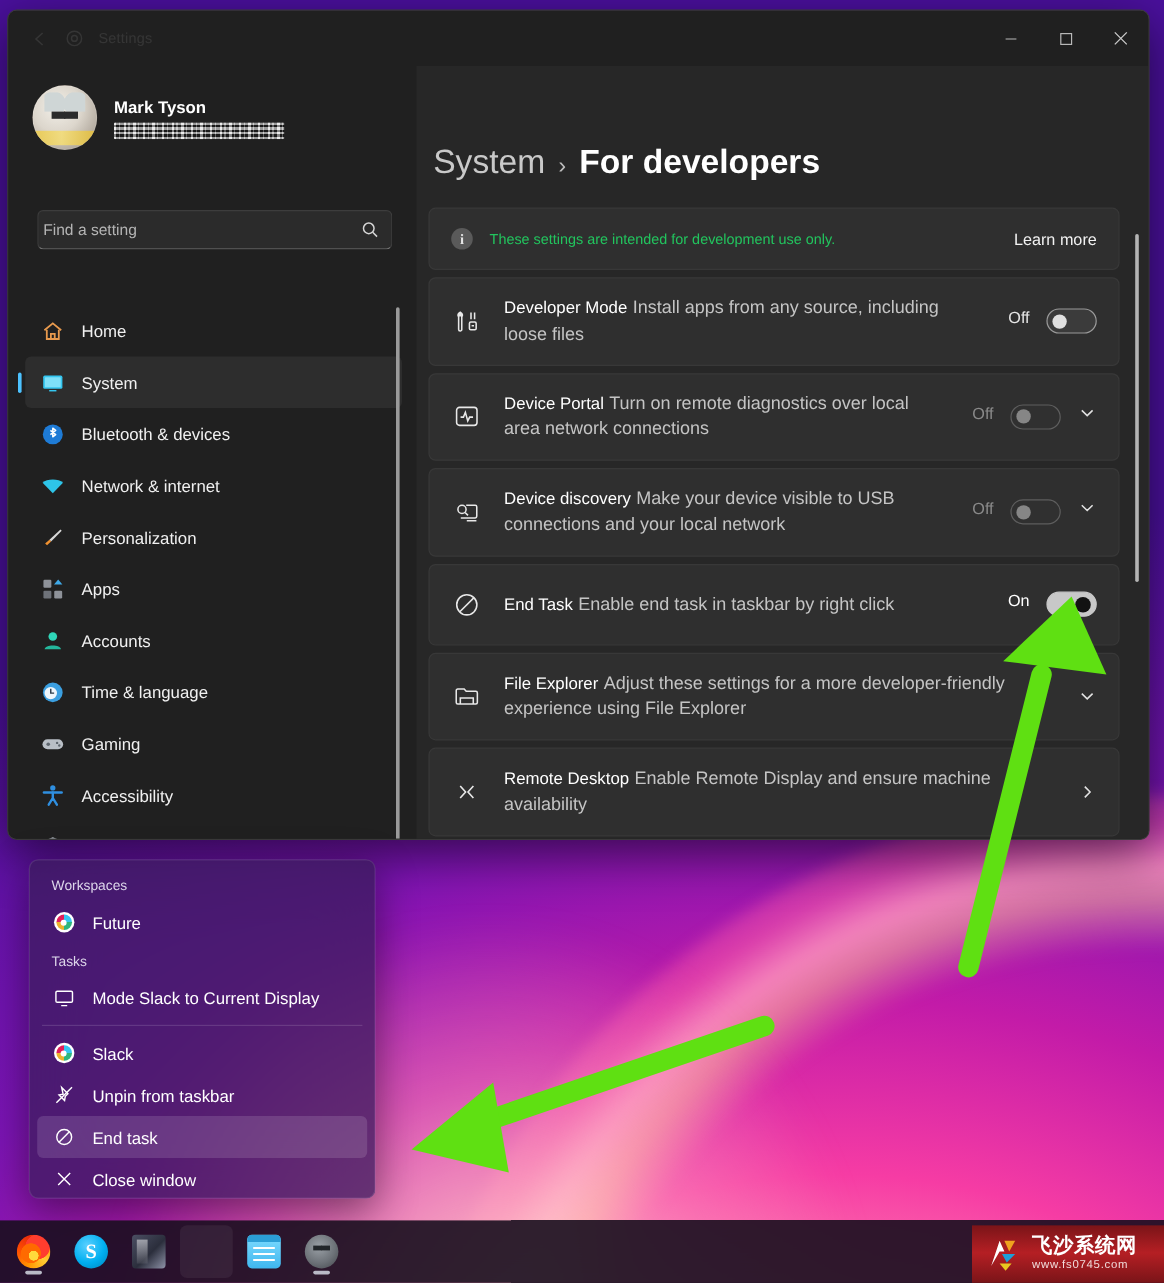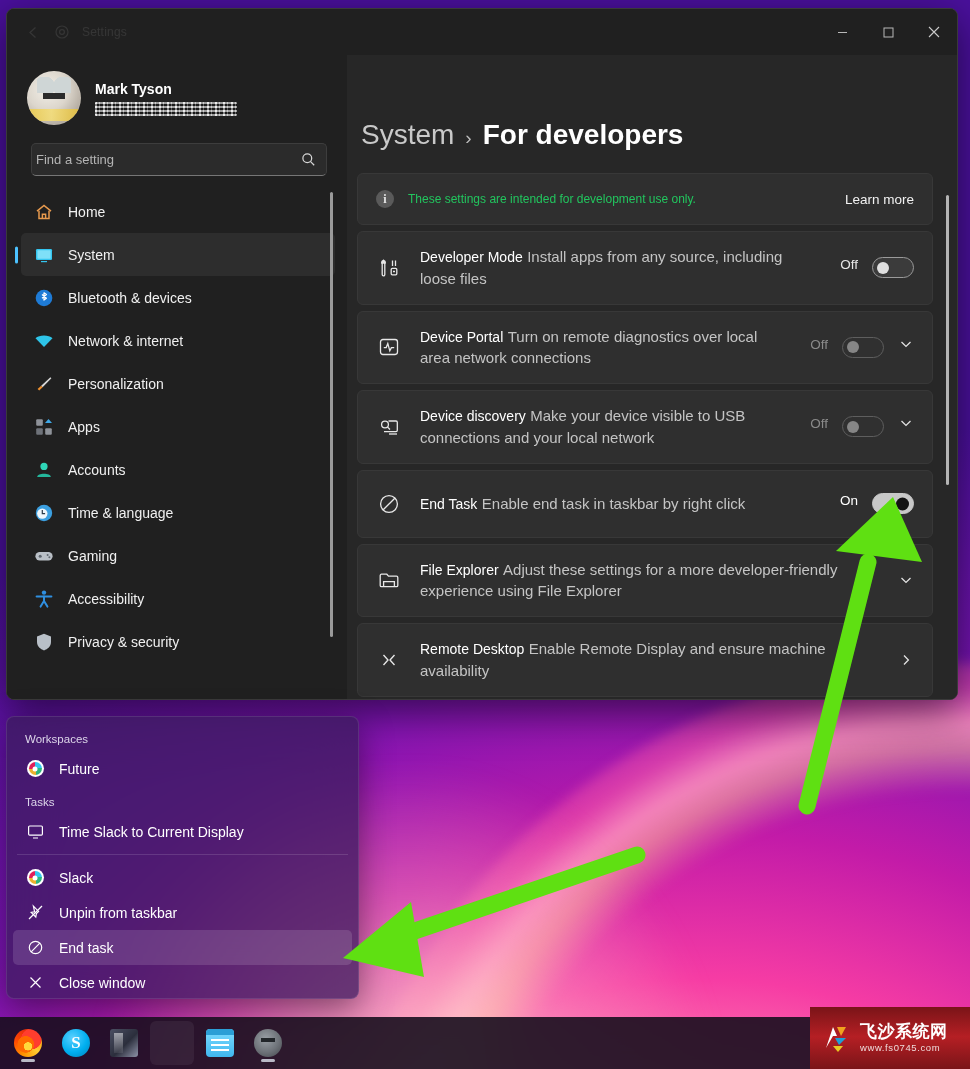--- a/index.html
+++ b/index.html
@@ -101,20 +101,21 @@
   .body-row { flex: 1; display: flex; min-height: 0; }
 
   
   .sidebar {
     width: 340px;
     flex: 0 0 340px;
     background: #202020;
     display: flex;
     flex-direction: column;
     position: relative;
+    gap: 32px;
   }
   .profile {
     display: flex;
     align-items: center;
     gap: 14px;
     padding: 16px 0 10px 20px;
   }
   .avatar {
     width: 54px; height: 54px;
     border-radius: 50%;
@@ -329,23 +330,23 @@
     top: 140px;
     width: 3px;
     height: 290px;
     background: #b4b4b4;
     border-radius: 2px;
   }
 
   
   .ctxmenu {
     position: absolute;
-    left: 6px;
+    left: 24px;
     top: 716px;
-    width: 353px;
+    width: 289px;
     height: 283px;
     border-radius: 8px;
     background: rgba(58,28,92,0.74);
     border: 1px solid rgba(255,255,255,0.10);
     backdrop-filter: blur(26px);
     -webkit-backdrop-filter: blur(26px);
     overflow: hidden;
     box-shadow: 0 10px 34px rgba(0,0,0,0.45);
     padding: 6px 6px 0 6px;
   }
@@ -483,21 +484,21 @@
     content: "";
     position: absolute; left: 7px; top: 9px; width: 14px; height: 4px;
     background: radial-gradient(circle at 22% 50%, #22262a 0 40%, transparent 42%),
                 radial-gradient(circle at 78% 50%, #22262a 0 40%, transparent 42%);
   }
 
   
   .watermark {
     position: absolute;
     right: 0; bottom: 0;
-    width: 160px; height: 62px;
+    width: 160px; height: 48px;
     background: linear-gradient(180deg, #7a1418 0%, #b51f24 48%, #7a1418 100%);
     display: flex;
     align-items: center;
     gap: 8px;
     padding-left: 12px;
   }
   .wm-logo { width: 30px; height: 30px; flex: 0 0 30px; }
   .wm-text { display: flex; flex-direction: column; line-height: 1; }
   .wm-cn {
     font-size: 17px;
@@ -874,21 +875,21 @@
 
     <div class="ctx-section">Tasks</div>
 
     <div class="ctx-item">
       <span class="ctx-icon">
         <svg width="17" height="17" viewBox="0 0 17 17" fill="none" stroke="#ffffff" stroke-width="1.2">
           <rect x="1.6" y="3" width="13.8" height="9.2" rx="1.1"></rect>
             <path d="M6 15 h5"></path>
         </svg>
       </span>
-      <span>Time Slack to Current Display</span>
+      <span>Mode Slack to Current Display</span>
     </div>
 
     <div class="ctx-sep"></div>
 
     <div class="ctx-item">
       <span class="ctx-icon">
           <span class="slack-dot"></span>
         </span>
       <span>Slack</span>
     </div>

